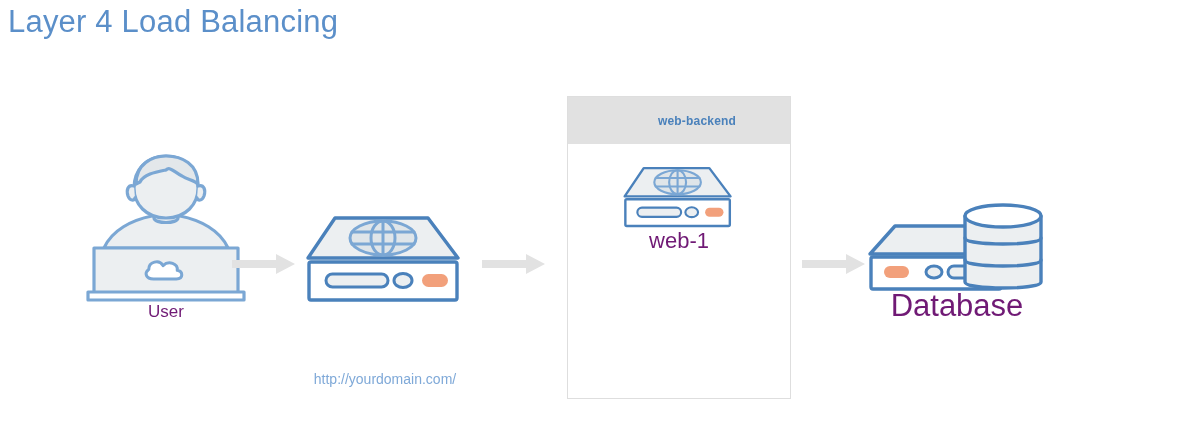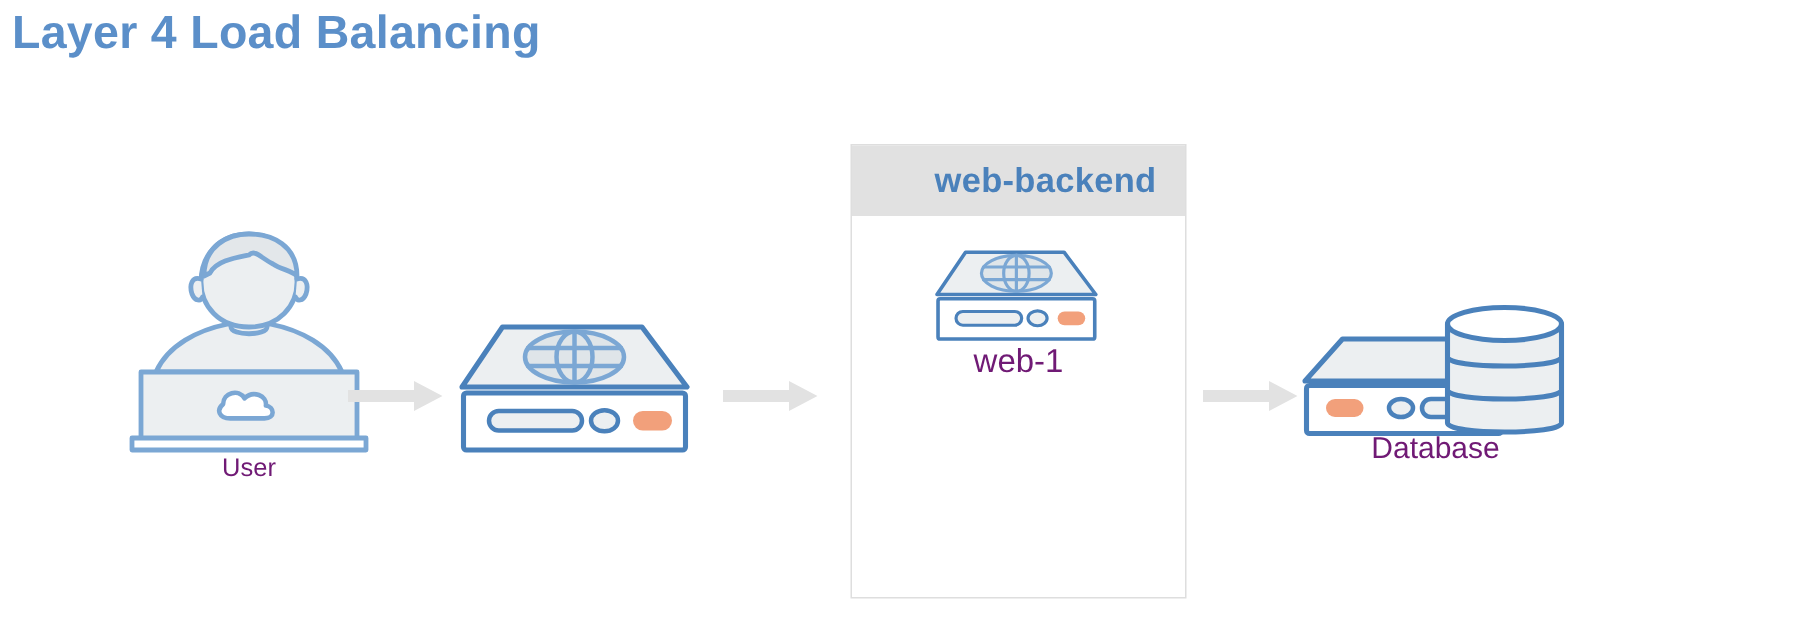--- a/index.html
+++ b/index.html
@@ -6,21 +6,21 @@
   body{
     width:1200px;height:427px;position:relative;overflow:hidden;
     font-family:"Liberation Sans","DejaVu Sans",sans-serif;
     -webkit-font-smoothing:antialiased;
   }
   .canvas{position:absolute;inset:0;}
 
   
   .title{
     position:absolute;left:8px;top:4px;
-    font-size:31px;font-weight:700;letter-spacing:.2px;
+    font-size:31px;font-weight:400;letter-spacing:.2px;
     color:#5b8fc9;white-space:nowrap;
   }
 
   
   .node{position:absolute;}
   .node-label{
     position:absolute;left:50%;transform:translateX(-50%);
     white-space:nowrap;color:#701a75;font-weight:400;
   }
 
@@ -45,33 +45,33 @@
     position:absolute;left:567px;top:96px;width:224px;height:303px;
     background:#ffffff;border:1px solid #dedede;
     box-sizing:border-box;
   }
   #backend-header{
     height:47px;background:#e1e1e1;
     display:flex;align-items:center;justify-content:center;
     box-sizing:border-box;
   }
   #backend-header span{
-    font-size:23px;font-weight:700;color:#4a81bb;letter-spacing:.2px;margin-left:36px;
+    font-size:12px;font-weight:700;color:#4a81bb;letter-spacing:.2px;margin-left:36px;
   }
   #backend-body{position:relative;height:calc(100% - 47px);}
 
   .web-node{position:absolute;left:50%;transform:translateX(-50%);
             width:120px;height:95px;}
   #web1-node{top:18px;}
   #web2-node{top:140px;}
   .web-label{top:66px;font-size:22px;}
 
   
   #db-node{left:862px;top:200px;width:185px;height:100px;}
-  #db-label{top:88px;font-size:20px;left:95px;}
+  #db-label{top:88px;font-size:31px;left:95px;}
 
   
   svg{overflow:visible;}
 </style>
 </head>
 <body>
 
 <div class="canvas">
 
   <div class="title">Layer 4 Load Balancing</div>
@@ -127,20 +127,21 @@
 
         <rect x="26" y="64" width="62" height="13" rx="6.5" fill="#eceff1" stroke-width="3"></rect>
 
         <ellipse cx="103" cy="70.5" rx="9" ry="7" fill="#eceff1" stroke-width="3"></ellipse>
 
         <rect x="122" y="64" width="26" height="13" rx="6.5" fill="#f2a07b" stroke="none"></rect>
       </g>
     </svg>
   </div>
 
+  <div id="lb-url">http://yourdomain.com/</div>
 
   <div class="arrow" style="left:482px;top:253px;width:64px;">
     <svg width="64" height="22" viewBox="0 0 64 22">
       <path d="M0 7 L44 7 L44 1 L63 11 L44 21 L44 15 L0 15 Z" fill="#e2e2e2"></path>
     </svg>
   </div>
 
   <div id="backend-box">
     <div id="backend-header">
       <span>web-backend</span>

